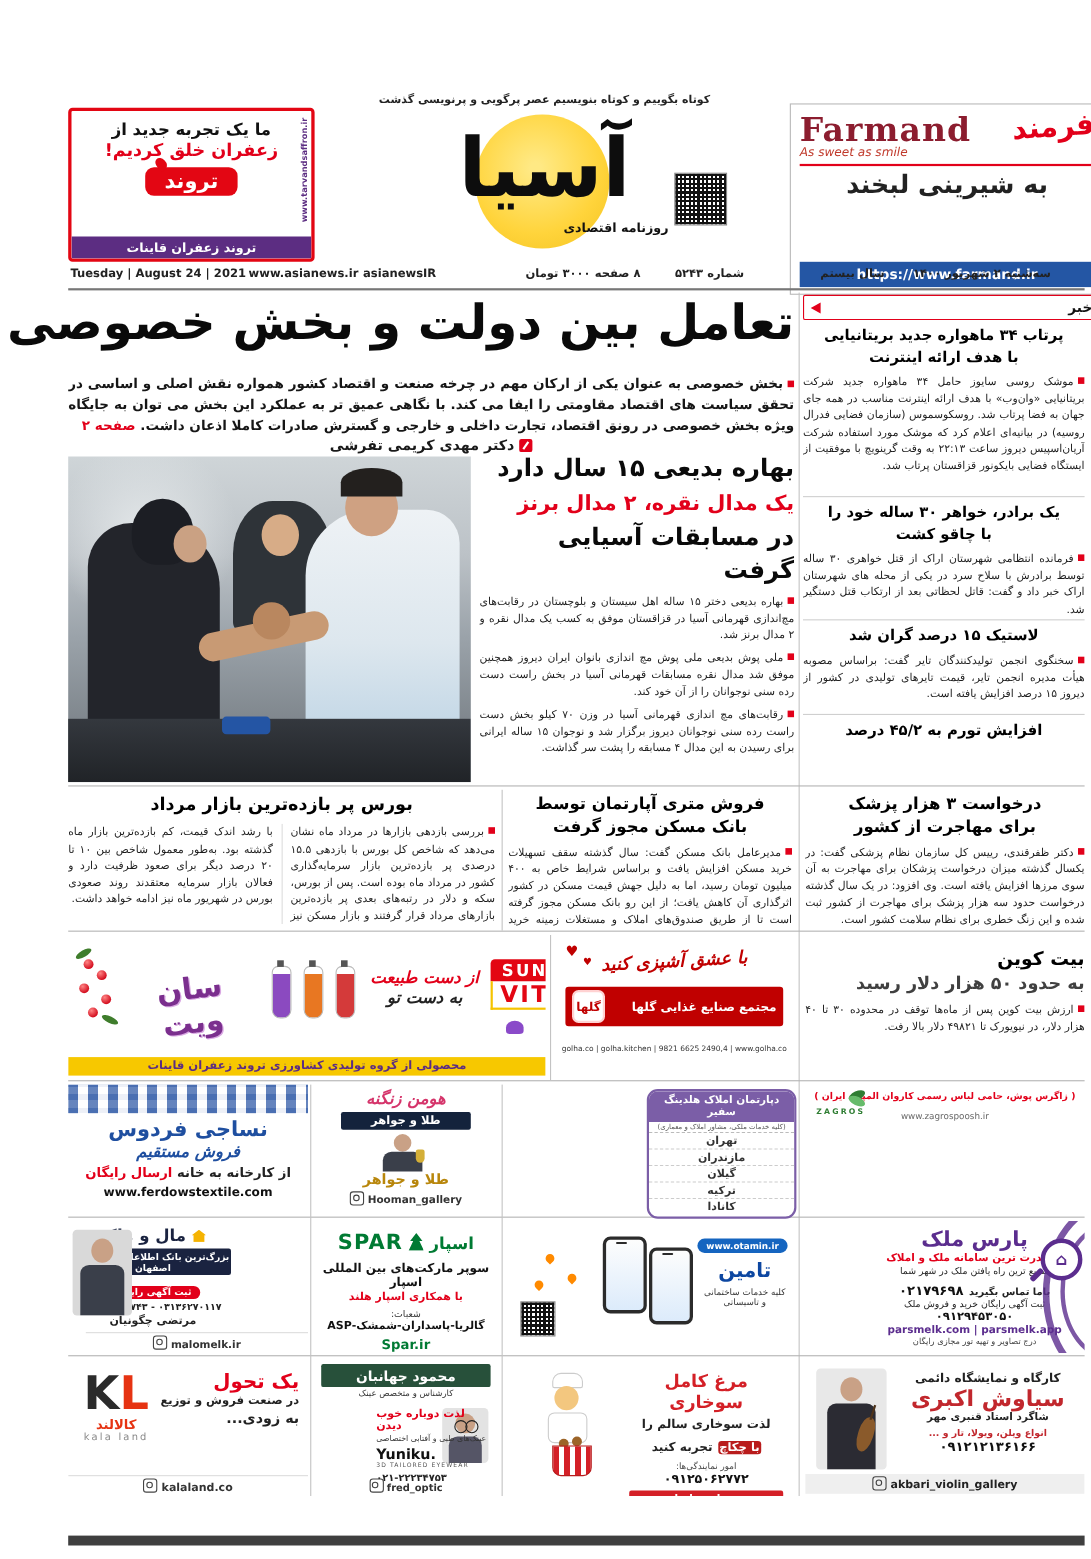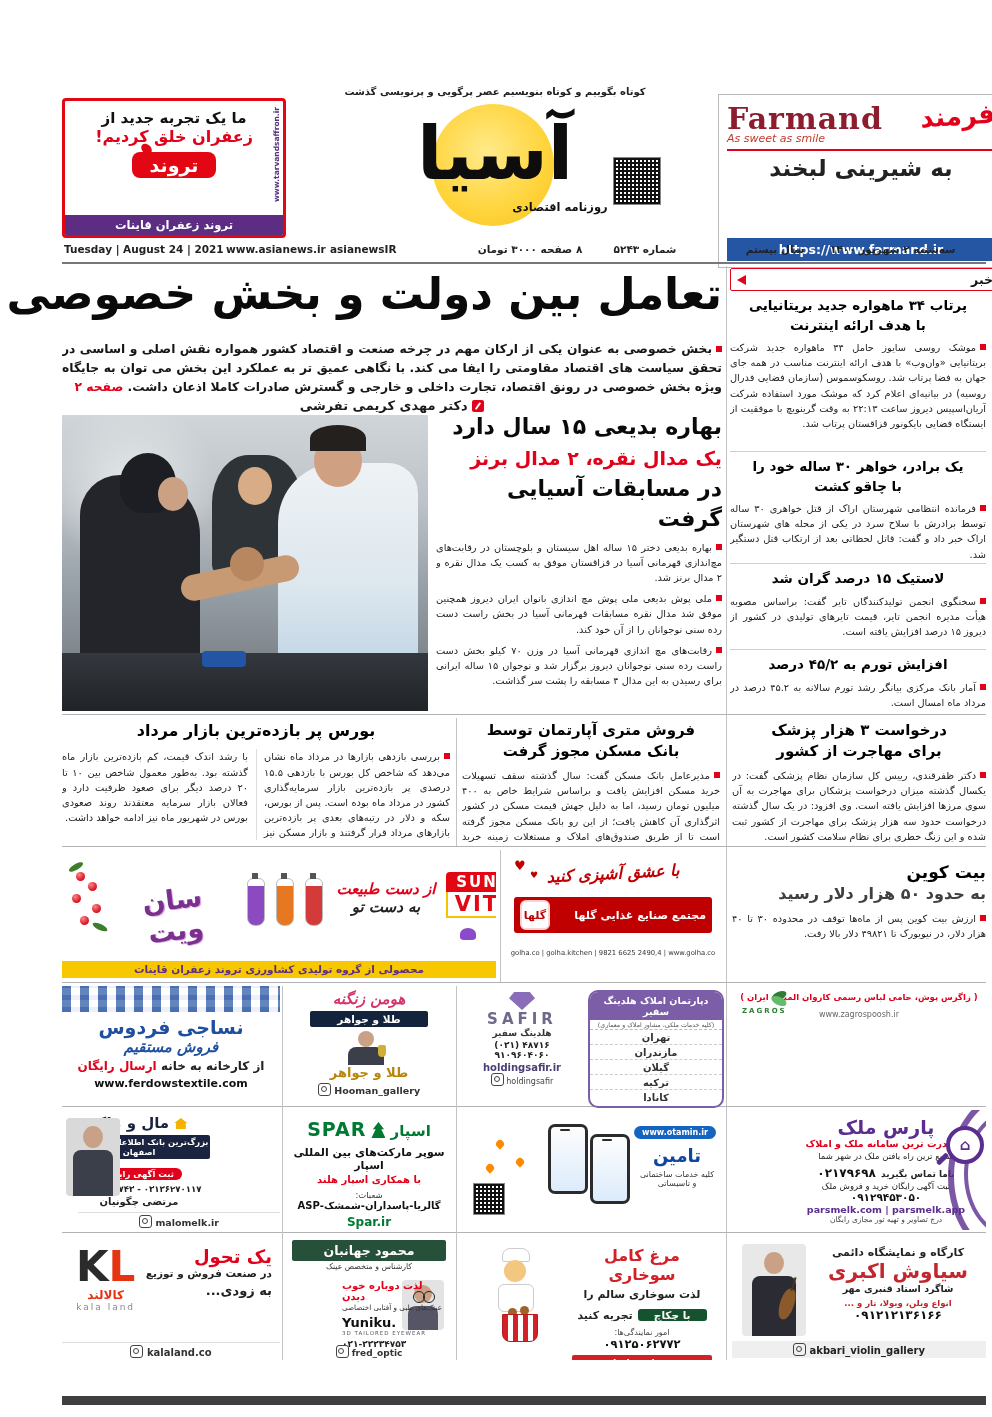--- a/index.html
+++ b/index.html
@@ -99,21 +99,21 @@
   
   .arc{position:absolute;border:6px solid rgba(91,45,142,.8);border-radius:50%;}
   .mag{width:30px;height:30px;border:4px solid #5b2d8e;border-radius:50%;background:#fff;position:absolute;text-align:center;line-height:30px;color:#5b2d8e;font-weight:900;font-size:15px;}
   .mag::after{content:"";position:absolute;left:-10px;bottom:-6px;width:5px;height:14px;background:#5b2d8e;transform:rotate(45deg);border-radius:2px;}
   
   .chef-face{width:22px;height:22px;background:#f3c77f;border-radius:50%;position:absolute;}
   .chef-hat{width:26px;height:12px;background:#fff;border:1px solid #ccc;border-radius:8px 8px 2px 2px;position:absolute;}
   .bucket{width:34px;height:26px;background:repeating-linear-gradient(90deg,#d42027 0 5px,#fff 5px 10px);border-radius:0 0 8px 8px;position:absolute;border:1px solid #b71c1c;}
   .drum{width:9px;height:9px;background:#9c6428;border-radius:50%;position:absolute;}
   .chk-bar{background:#d42027;color:#fff;font-size:9.5px;font-weight:bold;text-align:center;padding:2px 0;border-radius:2px;}
-  .chk-box{background:#14532d;color:#fff;font-weight:bold;font-size:10.5px;border-radius:3px;padding:0 16px;display:inline-block;}
+  .chk-box{background:#b91c1c;color:#fff;font-weight:bold;font-size:10.5px;border-radius:3px;padding:0 1px;display:inline-block;}
   
   .violin{width:14px;height:32px;background:#8a5a2b;border-radius:45% 45% 48% 48%;position:absolute;transform:rotate(18deg);}
   .violin::after{content:"";position:absolute;top:-12px;left:6px;width:2px;height:14px;background:#4e331a;}
   
   .spec{position:absolute;width:10px;height:10px;border:1.5px solid #222;border-radius:50%;}
   
   .kl-k{font-size:42px;font-weight:900;color:#2b2b2b;line-height:1;}
   .kl-l{font-size:42px;font-weight:900;color:#e63312;line-height:1;}
   
   .fer-pat{background-image:repeating-linear-gradient(90deg,rgba(43,86,165,.85) 0 9px,rgba(255,255,255,.9) 9px 18px),repeating-linear-gradient(0deg,#2b56a5 0 5px,#fff 5px 12px);}
@@ -191,21 +191,20 @@
 <div class="hline" style="left:730px;top:563px;width:256px;background:#cfcfcf;"></div>
 
 <div class="abs news-art" style="top:569px;height:74px;">
   <div class="n-title">لاستیک ۱۵ درصد گران شد</div>
   <div class="n-body body-txt"><span class="bullet"></span><span>سخنگوی انجمن تولیدکنندگان تایر گفت: براساس مصوبه هیأت مدیره انجمن تایر، قیمت تایرهای تولیدی در کشور از دیروز ۱۵ درصد افزایش یافته است.</span></div>
 </div>
 <div class="hline" style="left:730px;top:649px;width:256px;background:#cfcfcf;"></div>
 
 <div class="abs news-art" style="top:655px;height:56px;">
   <div class="n-title">افزایش تورم به ۴۵/۲ درصد</div>
-  <div class="n-body body-txt"><span class="bullet"></span><span>آمار بانک مرکزی بیانگر رشد تورم سالانه به ۴۵.۲ درصد در مرداد ماه امسال است.</span></div>
 </div>
 
 <div class="abs lead-h" style="left:62px;top:268px;width:660px;">تعامل بین دولت و بخش خصوصی</div>
 <div class="abs lead-b" style="left:62px;top:340px;width:660px;height:62px;">
   <span class="bullet"></span><span>بخش خصوصی به عنوان یکی از ارکان مهم در چرخه صنعت و اقتصاد کشور همواره نقش اصلی و اساسی در تحقق سیاست های اقتصاد مقاومتی را ایفا می کند. با نگاهی عمیق تر به عملکرد این بخش می توان به جایگاه ویژه بخش خصوصی در رونق اقتصاد، تجارت داخلی و خارجی و گسترش صادرات کاملا اذعان داشت.</span>
   <span class="red b">صفحه ۲</span>
 </div>
 <div class="abs c" style="left:62px;top:398px;width:660px;font-size:13px;font-weight:900;">
   <span class="pen"></span>
   <span>دکتر مهدی کریمی تفرشی</span>
@@ -324,32 +323,20 @@
 
 <div class="abs adbox" style="left:462px;top:986px;width:260px;height:118px;display:flex;gap:8px;padding:4px 2px;">
   <div class="saf-box" style="width:132px;flex:none;">
     <div class="saf-head">دپارتمان املاک هلدینگ سفیر</div>
     <div class="saf-sub">(کلیه خدمات ملکی، مشاور املاک و معماری)</div>
     <div class="saf-city">تهران</div>
     <div class="saf-city">مازندران</div>
     <div class="saf-city">گیلان</div>
     <div class="saf-city">ترکیه</div>
     <div class="saf-city" style="border-bottom:none;">کانادا</div>
-  </div>
-  <div class="c" style="flex:1;padding-top:2px;">
-    <div class="gem"></div>
-    <div class="ltr" style="font-size:15px;font-weight:bold;letter-spacing:4px;color:#6f6a8a;">SAFIR</div>
-    <div style="font-size:9px;font-weight:bold;color:#333;">هلدینگ سفیر</div>
-    <div class="ltr" style="font-size:9px;font-weight:bold;color:#222;margin-top:2px;">(۰۲۱) ۴۸۷۱۶</div>
-    <div class="ltr" style="font-size:9px;font-weight:bold;color:#222;">۹۱۰۹۶۰۴۰۶۰</div>
-    <div class="ltr" style="font-size:10px;font-weight:900;color:#4a3d73;margin-top:2px;">holdingsafir.ir</div>
-    <div class="ltr" style="font-size:8px;color:#444;">
-      <span class="ig"></span>
-      <span>holdingsafir</span>
-    </div>
   </div>
 </div>
 
 <div class="abs adbox" style="left:732px;top:986px;width:254px;height:118px;">
   <div class="abs" style="left:10px;top:6px;text-align:center;">
     <span class="zleaf" style="transform:rotate(-25deg);"></span>
     <span class="zleaf" style="transform:rotate(25deg);margin-top:-3px;background:#66bb6a;"></span>
     <div class="ltr" style="font-size:7px;font-weight:bold;letter-spacing:2px;color:#2e7d32;margin-top:2px;">ZAGROS</div>
   </div>
   <div class="c red" style="margin-top:6px;font-size:8.5px;font-weight:bold;">( زاگرس پوش، حامی لباس رسمی کاروان المپیک ایران )</div>

